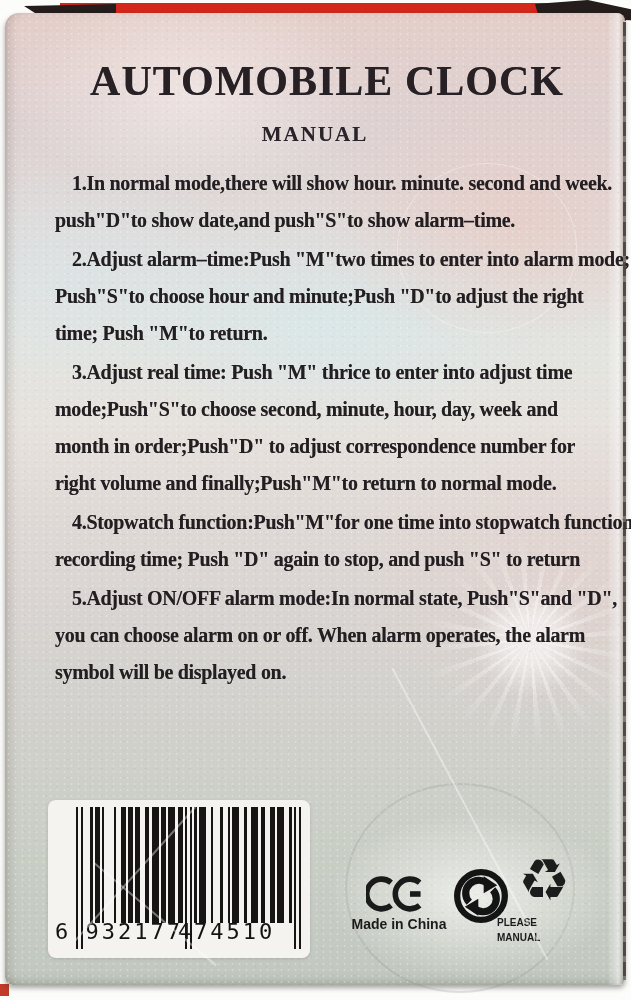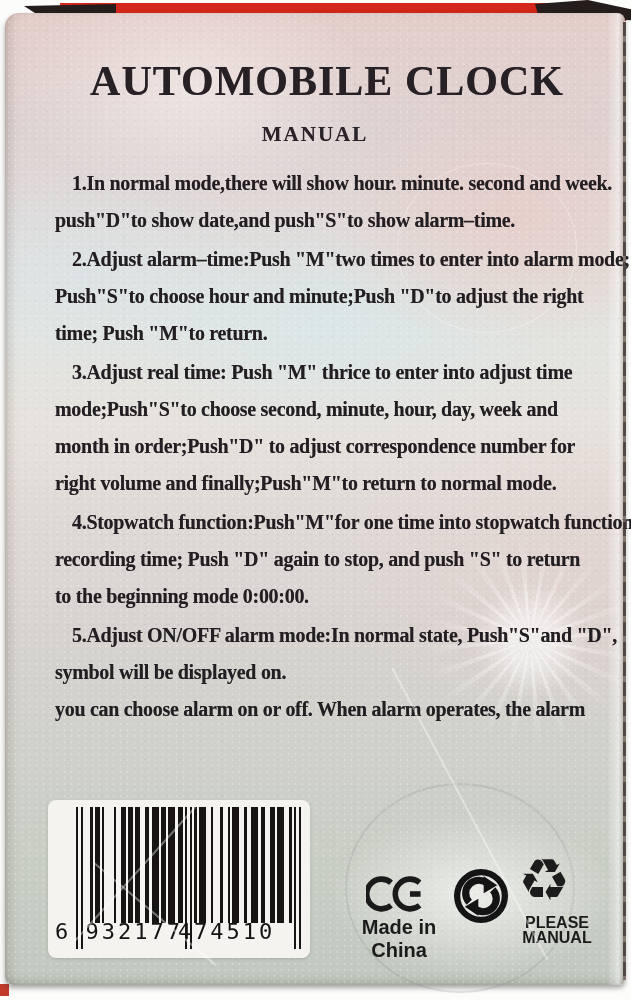--- a/index.html
+++ b/index.html
@@ -74,26 +74,26 @@
   .barcode-svg { position:absolute; left:28px; top:7px; }
   .bc-digit { position:absolute; top:119px; font-family:"DejaVu Sans Mono", monospace;
     font-size:22px; color:#141212; }
   .bc-six { left:7px; }
   .bc-g1 { left:36px; width:99px; text-align:right; letter-spacing:3px; }
   .bc-g2 { left:129px; width:99px; text-align:center; letter-spacing:3px; }
 
   
   .ce-mark { position:absolute; left:361px; top:862px; }
   .made-in { position:absolute; left:328px; top:903px; width:132px; text-align:center;
-    font-family:"Liberation Sans", sans-serif; font-weight:bold; font-size:20px; color:#1b1b1b; }
+    font-family:"Liberation Sans", sans-serif; font-weight:bold; font-size:14px; color:#1b1b1b; }
   .green-dot { position:absolute; left:449px; top:856px; }
   .recycle-glyph { position:absolute; left:513px; top:836px; font-family:"DejaVu Sans", sans-serif;
     font-size:58px; line-height:62px; color:#1c1c1c; }
-  .recycle-text { position:absolute; left:510px; top:902px; width:84px; text-align:center;
-    font-family:"Liberation Sans", sans-serif; font-weight:bold; font-size:16px; line-height:15px; color:#1b1b1b; }
+  .recycle-text { position:absolute; left:492px; top:902px; width:84px; 
+    font-family:"Liberation Sans", sans-serif; font-weight:bold; font-size:10px; line-height:15px; color:#1b1b1b; }
 </style>
 </head>
 <body>
 
 <div class="stage">
   <div class="top-strip"></div>
   <div class="wedge-left"></div>
   <div class="red-speck-br"></div>
   <div class="wedge-right"></div>
   <div class="red-speck-bl"></div>
@@ -125,26 +125,25 @@
         </div>
         <div class="instr-item">
           <div class="instr-line">3.Adjust real time: Push "M" thrice to enter into adjust time</div>
           <div class="instr-line cont">mode;Push"S"to choose second, minute, hour, day, week and</div>
           <div class="instr-line cont">month in order;Push"D" to adjust correspondence number for</div>
           <div class="instr-line cont">right volume and finally;Push"M"to return to normal mode.</div>
         </div>
         <div class="instr-item">
           <div class="instr-line">4.Stopwatch function:Push"M"for one time into stopwatch function</div>
           <div class="instr-line cont">recording time; Push "D" again to stop, and push "S" to return</div>
-          <div class="instr-line cont">to  the beginning mode 0:00:00.</div>
         </div>
         <div class="instr-item">
           <div class="instr-line">5.Adjust ON/OFF alarm mode:In normal state, Push"S"and "D",</div>
+          <div class="instr-line cont">you can choose alarm on or off. When alarm operates, the alarm</div>
           <div class="instr-line cont">symbol will be displayed on.</div>
-          <div class="instr-line cont">you can choose alarm on or off. When alarm operates, the alarm</div>
         </div>
       </div>
 
     <div class="barcode-label">
       <svg class="barcode-svg" width="225" height="142" viewBox="0 0 225 142" shape-rendering="crispEdges">
           <rect x="0.00" y="0" width="2.37" height="142" fill="#181414"></rect>
           <rect x="4.74" y="0" width="2.37" height="142" fill="#181414"></rect>
           <rect x="14.21" y="0" width="2.37" height="116" fill="#181414"></rect>
           <rect x="18.95" y="0" width="4.74" height="116" fill="#181414"></rect>
           <rect x="26.05" y="0" width="2.37" height="116" fill="#181414"></rect>

